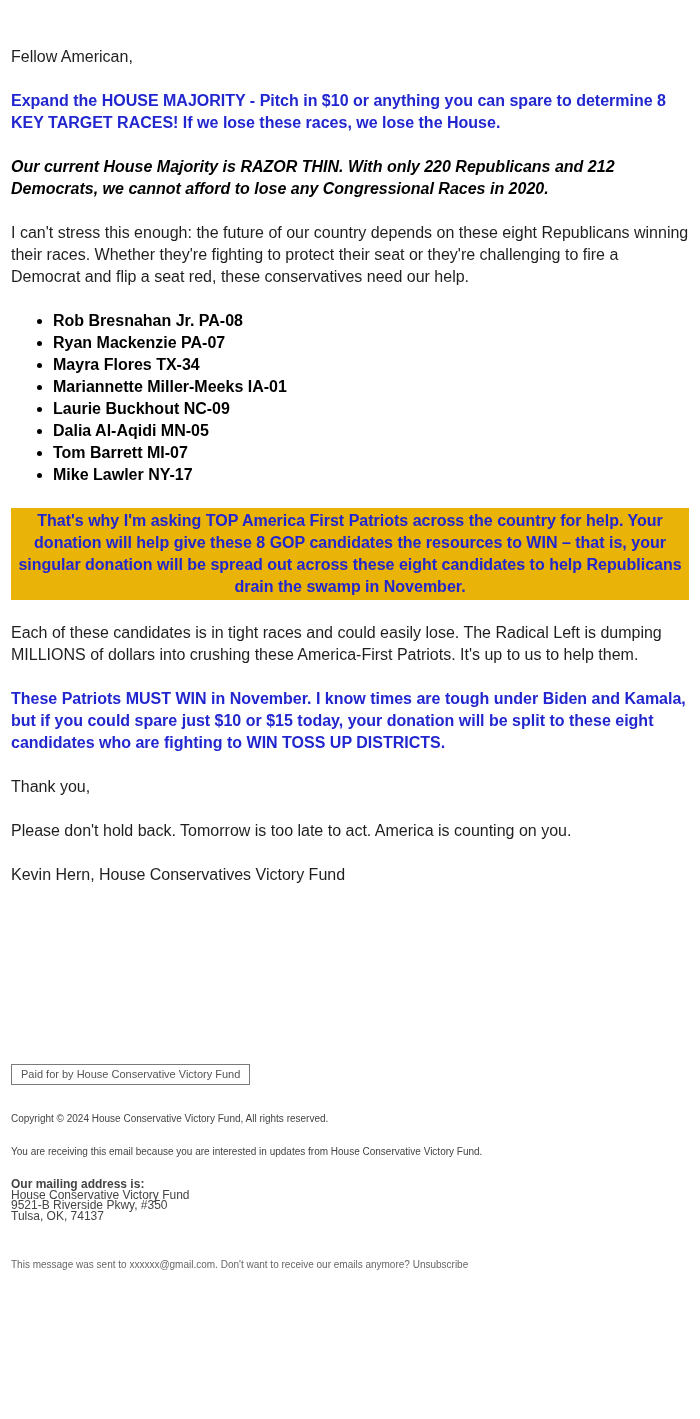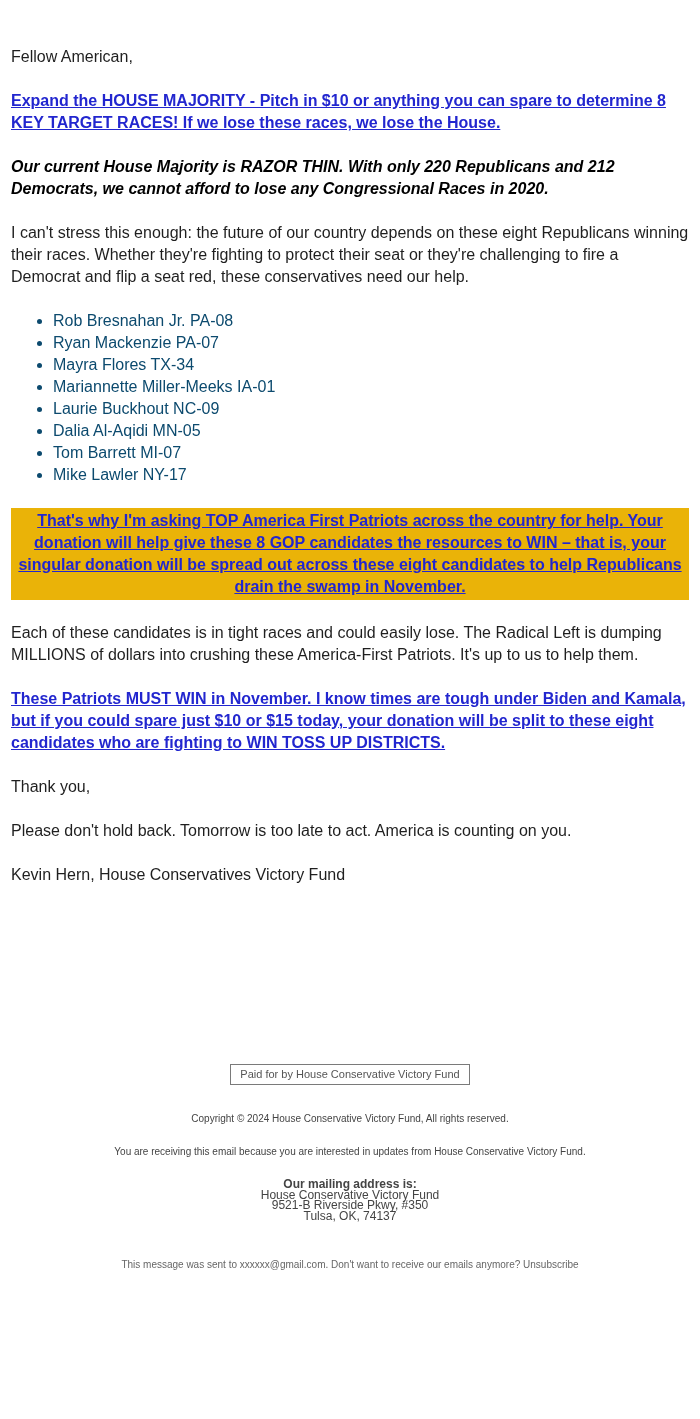--- a/index.html
+++ b/index.html
@@ -18,48 +18,47 @@
   .email {
     padding: 30px 11px 0 11px;
     box-sizing: border-box;
   }
   .email p { margin: 22px 0; }
   .email p:first-child { margin-top: 16px; }
 
   .link-para a, .highlight-block a {
     color: #2226cf;
     font-weight: bold;
-    text-decoration: underline;
     cursor: pointer;
   }
   .bold-italic {
     font-weight: bold;
     font-style: italic;
     color: #000000;
   }
   ul.candidates {
     margin: 22px 0;
     padding-left: 42px;
     list-style-type: disc;
   }
   ul.candidates li {
-    font-weight: normal;
-    color: #0c4a6e;
+    font-weight: bold;
+    color: #000000;
     line-height: 22px;
   }
   .highlight-block {
     margin: 20px 0 22px 0;
     background: #eab308;
     text-align: center;
     padding: 2px 2px;
   }
   .spacer { height: 154px; }
 
   .footer {
-    text-align: center;
+    text-align: left;
     color: #4a4a4a;
   }
   .paid-box {
     display: inline-block;
     border: 1px solid #7a7a7a;
     padding: 3px 9px;
     font-size: 11px;
     line-height: 13px;
     color: #555555;
     margin-bottom: 6px;

